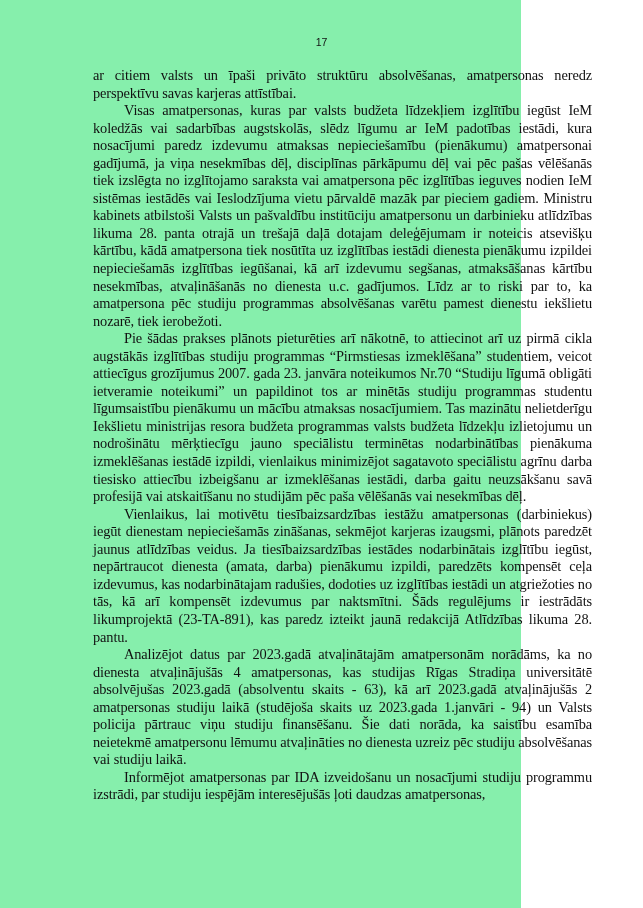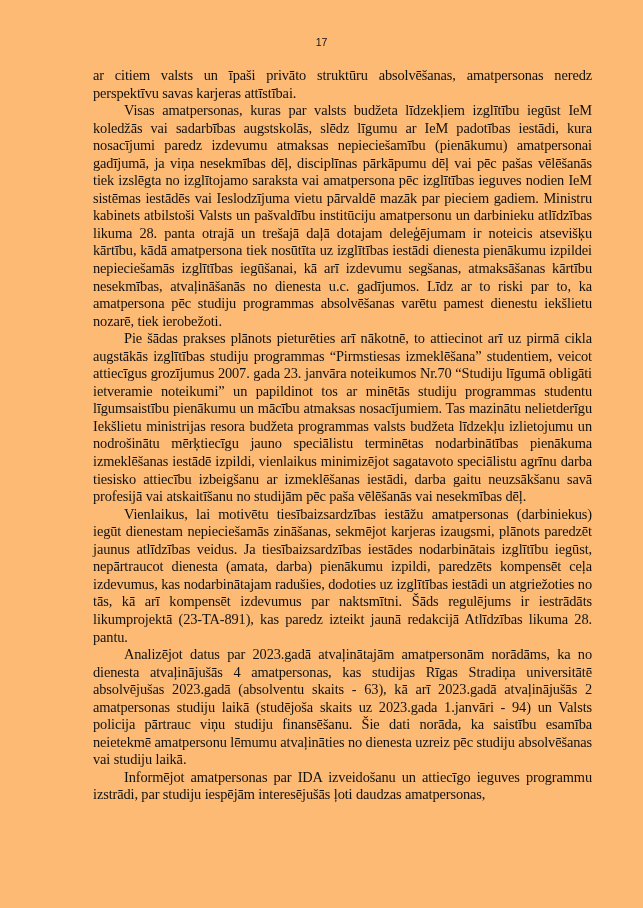--- a/index.html
+++ b/index.html
@@ -10,23 +10,23 @@
     body {
       width: 643px;
       height: 908px;
       position: relative;
       overflow: hidden;
     }
     .page {
       position: absolute;
       left: 0;
       top: 0;
-      width: 643px;
+      width: 521px;
       height: 908px;
-      background: #fdba74;
+      background: #86efac;
       text-decoration: underline;
     }
     .page-number {
       position: absolute;
       top: 36px;
       left: 0;
       width: 643px;
       text-align: center;
       font-family: "Liberation Sans", sans-serif;
       font-size: 10.5px;
@@ -59,15 +59,15 @@
 
 <div class="page">
   <div class="page-number">17</div>
 
   <div class="body-text">
     <p class="no-indent">ar citiem valsts un īpaši privāto struktūru absolvēšanas, amatpersonas neredz perspektīvu savas karjeras attīstībai.</p>
     <p>Visas amatpersonas, kuras par valsts budžeta līdzekļiem izglītību iegūst IeM koledžās vai sadarbības augstskolās, slēdz līgumu ar IeM padotības iestādi, kura nosacījumi paredz izdevumu atmaksas nepieciešamību (pienākumu) amatpersonai gadījumā, ja viņa nesekmības dēļ, disciplīnas pārkāpumu dēļ vai pēc pašas vēlēšanās tiek izslēgta no izglītojamo saraksta vai amatpersona pēc izglītības ieguves nodien IeM sistēmas iestādēs vai Ieslodzījuma vietu pārvaldē mazāk par pieciem gadiem. Ministru kabinets atbilstoši Valsts un pašvaldību institūciju amatpersonu un darbinieku atlīdzības likuma 28. panta otrajā un trešajā daļā dotajam deleģējumam ir noteicis atsevišķu kārtību, kādā amatpersona tiek nosūtīta uz izglītības iestādi dienesta pienākumu izpildei nepieciešamās izglītības iegūšanai, kā arī izdevumu segšanas, atmaksāšanas kārtību nesekmības, atvaļināšanās no dienesta u.c. gadījumos. Līdz ar to riski par to, ka amatpersona pēc studiju programmas absolvēšanas varētu pamest dienestu iekšlietu nozarē, tiek ierobežoti.</p>
     <p>Pie šādas prakses plānots pieturēties arī nākotnē, to attiecinot arī uz pirmā cikla augstākās izglītības studiju programmas “Pirmstiesas izmeklēšana” studentiem, veicot attiecīgus grozījumus 2007. gada 23. janvāra noteikumos Nr.70 “Studiju līgumā obligāti ietveramie noteikumi” un papildinot tos ar minētās studiju programmas studentu līgumsaistību pienākumu un mācību atmaksas nosacījumiem. Tas mazinātu nelietderīgu Iekšlietu ministrijas resora budžeta programmas valsts budžeta līdzekļu izlietojumu un nodrošinātu mērķtiecīgu jauno speciālistu terminētas nodarbinātības pienākuma izmeklēšanas iestādē izpildi, vienlaikus minimizējot sagatavoto speciālistu agrīnu darba tiesisko attiecību izbeigšanu ar izmeklēšanas iestādi, darba gaitu neuzsākšanu savā profesijā vai atskaitīšanu no studijām pēc paša vēlēšanās vai nesekmības dēļ.</p>
     <p>Vienlaikus, lai motivētu tiesībaizsardzības iestāžu amatpersonas (darbiniekus) iegūt dienestam nepieciešamās zināšanas, sekmējot karjeras izaugsmi, plānots paredzēt jaunus atlīdzības veidus. Ja tiesībaizsardzības iestādes nodarbinātais izglītību iegūst, nepārtraucot dienesta (amata, darba) pienākumu izpildi, paredzēts kompensēt ceļa izdevumus, kas nodarbinātajam radušies, dodoties uz izglītības iestādi un atgriežoties no tās, kā arī kompensēt izdevumus par naktsmītni. Šāds regulējums ir iestrādāts likumprojektā (23-TA-891), kas paredz izteikt jaunā redakcijā Atlīdzības likuma 28. pantu.</p>
     <p>Analizējot datus par 2023.gadā atvaļinātajām amatpersonām norādāms, ka no dienesta atvaļinājušās 4 amatpersonas, kas studijas Rīgas Stradiņa universitātē absolvējušas 2023.gadā (absolventu skaits - 63), kā arī 2023.gadā atvaļinājušās 2 amatpersonas studiju laikā (studējoša skaits uz 2023.gada 1.janvāri - 94) un Valsts policija pārtrauc viņu studiju finansēšanu. Šie dati norāda, ka saistību esamība neietekmē amatpersonu lēmumu atvaļināties no dienesta uzreiz pēc studiju absolvēšanas vai studiju laikā.</p>
-    <p>Informējot amatpersonas par IDA izveidošanu un attiecīgo ieguves programmu izstrādi, par studiju iespējām interesējušās ļoti daudzas amatpersonas,</p>
+    <p>Informējot amatpersonas par IDA izveidošanu un nosacījumi studiju programmu izstrādi, par studiju iespējām interesējušās ļoti daudzas amatpersonas,</p>
   </div>
 </div>
 
 </body></html>

